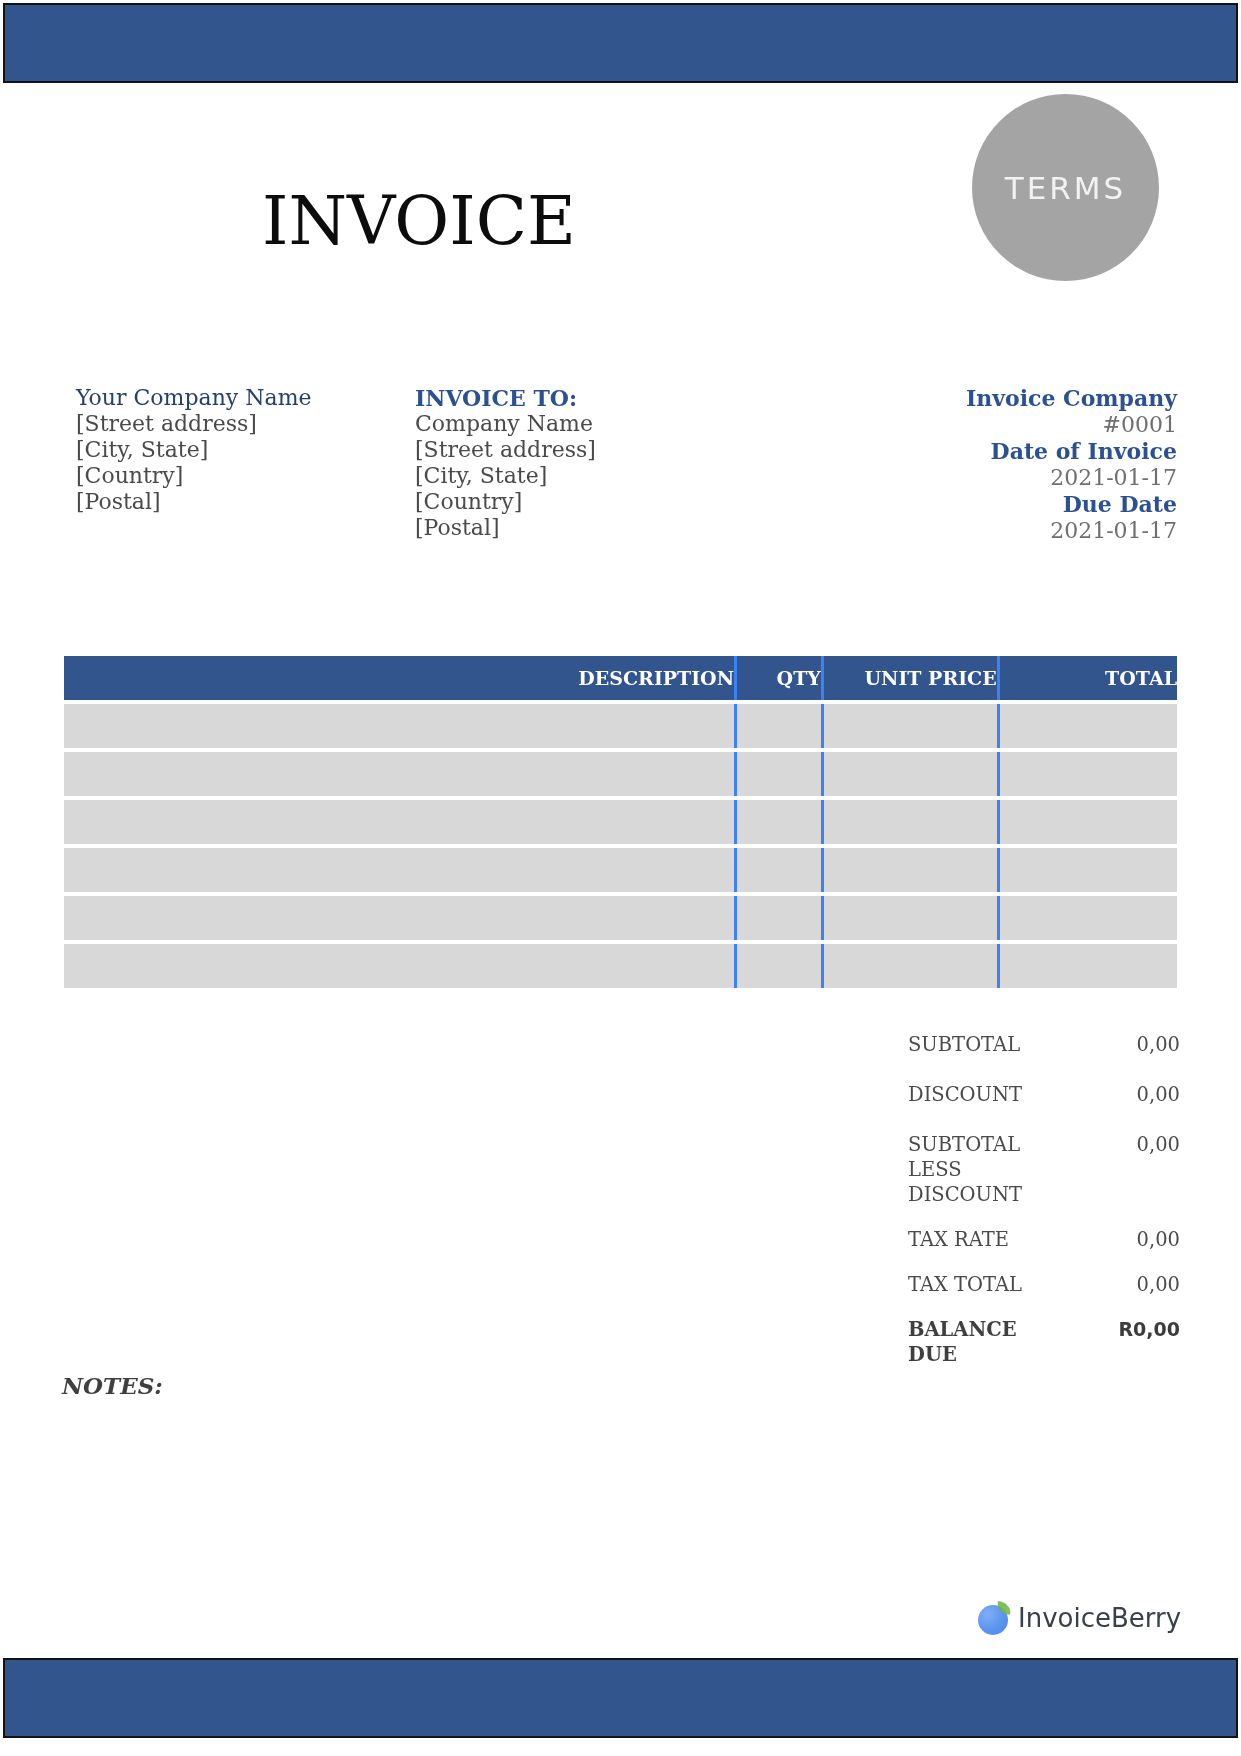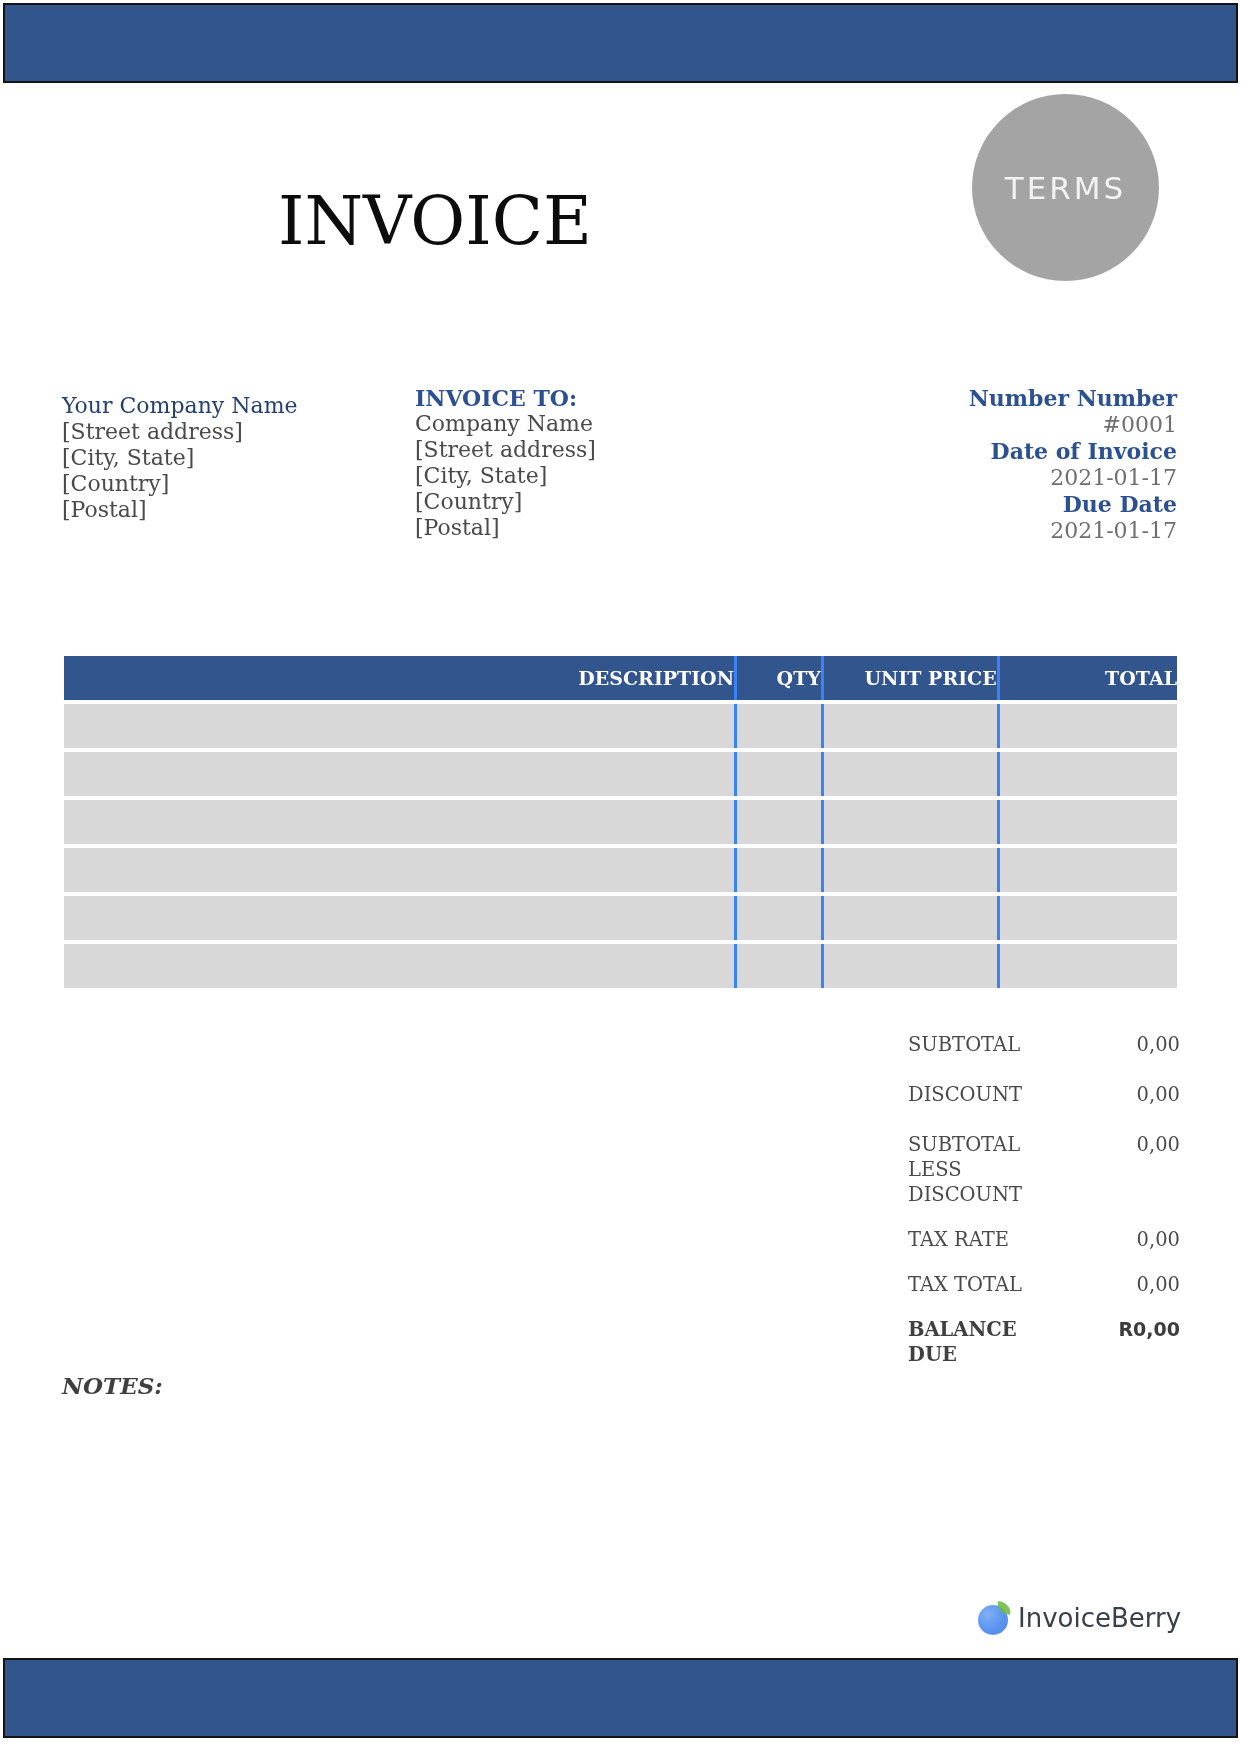--- a/index.html
+++ b/index.html
@@ -44,31 +44,30 @@
   }
 
   .invoice-title {
     position: absolute;
     left: 262px;
     top: 186px;
     font-size: 67px;
     line-height: 1.05;
     color: #0C0C0C;
     letter-spacing: 0px;
-    margin-left: 16px;
   }
 
   .addr-col {
     position: absolute;
     top: 385px;
     font-size: 22px;
     line-height: 26px;
     color: #4A4A4A;
   }
-  .addr-col.col1 { left: 62px; margin-top: 8px; }
+  .addr-col.col1 { left: 76px; }
   .addr-col.col2 { left: 415px; }
   .company-name { color: #26406C; }
   .blue-label { color: #2C5191; font-weight: bold; }
 
   .meta-col {
     position: absolute;
     top: 385px;
     right: 64px;
     text-align: right;
     font-size: 22px;
@@ -200,21 +199,21 @@
   <div class="addr-col col2">
     <div class="blue-label">INVOICE TO:</div>
     <div>Company Name</div>
     <div>[Street address]</div>
     <div>[City, State]</div>
     <div>[Country]</div>
     <div>[Postal]</div>
   </div>
 
   <div class="meta-col">
-    <div class="blue-label">Number Number</div>
+    <div class="blue-label">Invoice Company</div>
     <div class="meta-value">#0001</div>
     <div class="blue-label">Date of Invoice</div>
     <div class="meta-value">2021-01-17</div>
     <div class="blue-label">Due Date</div>
     <div class="meta-value">2021-01-17</div>
   </div>
 
   <table class="items-table">
     <colgroup>
       <col class="col-desc">

